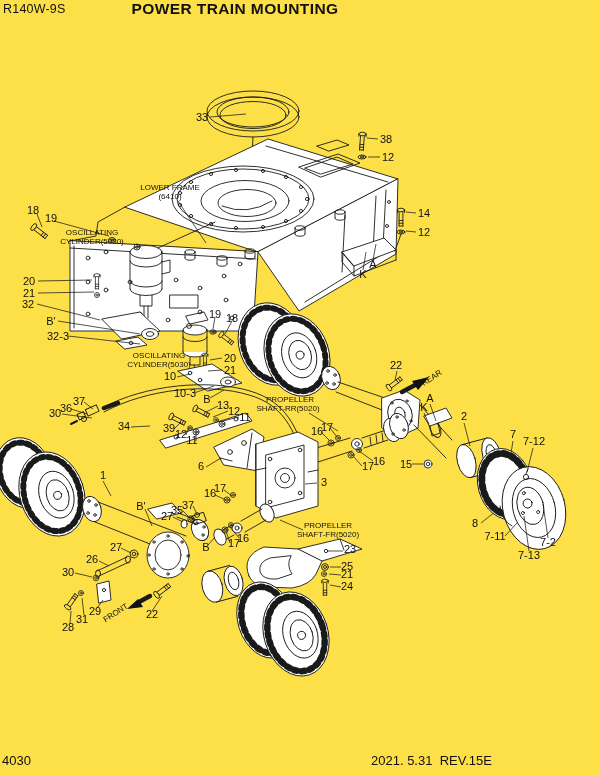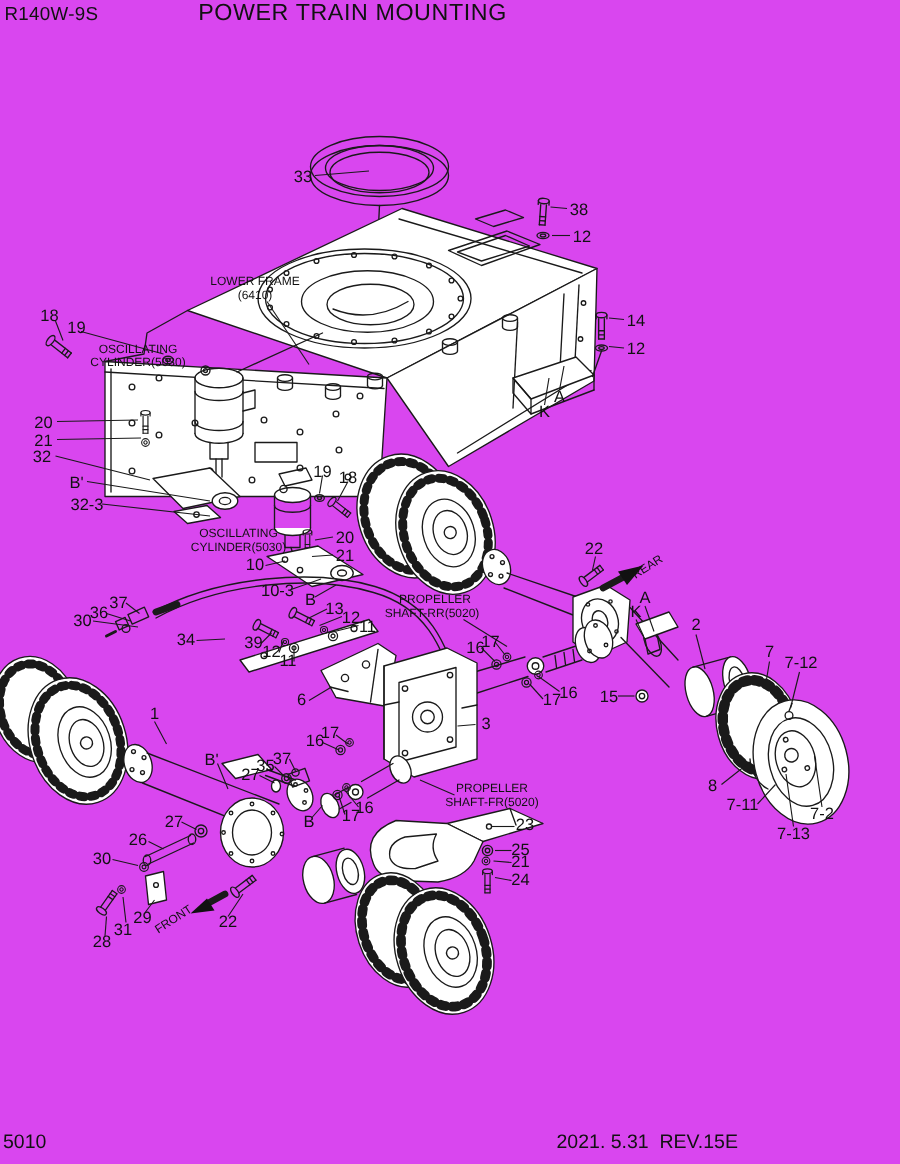--- a/index.html
+++ b/index.html
@@ -1,19 +1,19 @@
 <!DOCTYPE html>
 <html><head>
 <meta charset="utf-8">
 <style>
   html,body{margin:0;padding:0;background:#fff;}
-  .page{position:relative;width:600px;height:776px;background:#d946ef;overflow:hidden;
+  .page{position:relative;width:600px;height:776px;background:#fde047;overflow:hidden;
         font-family:"Liberation Sans",sans-serif;color:#111;}
   .model{position:absolute;top:2px;left:3px;font-size:12.5px;letter-spacing:0.2px;}
-  .title{position:absolute;top:0px;left:0;width:470px;text-align:center;font-size:15.5px;letter-spacing:0.4px;}
+  .title{position:absolute;top:0px;left:0;width:470px;text-align:center;font-size:15.5px;letter-spacing:0.4px;font-weight:bold;}
   .footer-left{position:absolute;bottom:8px;left:2px;font-size:13px;}
   .footer-right{position:absolute;bottom:8px;left:371px;font-size:13px;white-space:pre;}
   svg.diagram{position:absolute;top:0;left:0;}
   svg .art{stroke:#1a1a1a;stroke-width:0.9;fill:none;stroke-linecap:round;stroke-linejoin:round;}
   svg text.callout{font-family:"Liberation Sans",sans-serif;font-size:11px;fill:#111;
                    text-anchor:middle;stroke:none;}
   svg text.small{font-size:8px;}
   svg .ldr{stroke:#1a1a1a;stroke-width:0.75;}
 </style>
 </head>
@@ -598,15 +598,15 @@
         <text x="92" y="563" class="callout">26</text>
         <text x="68" y="576" class="callout">30</text>
         <text x="95" y="615" class="callout">29</text>
         <text x="82" y="623" class="callout">31</text>
         <text x="68" y="631" class="callout">28</text>
         <text x="152" y="618" class="callout">22</text>
         <text x="117" y="615" class="callout small" transform="rotate(-33 117 615)">FRONT</text>
       </g>
   </svg>
 
-  <div class="footer-left">5010</div>
+  <div class="footer-left">4030</div>
   <div class="footer-right">2021. 5.31  REV.15E</div>
 </div>
 
 </body></html>

